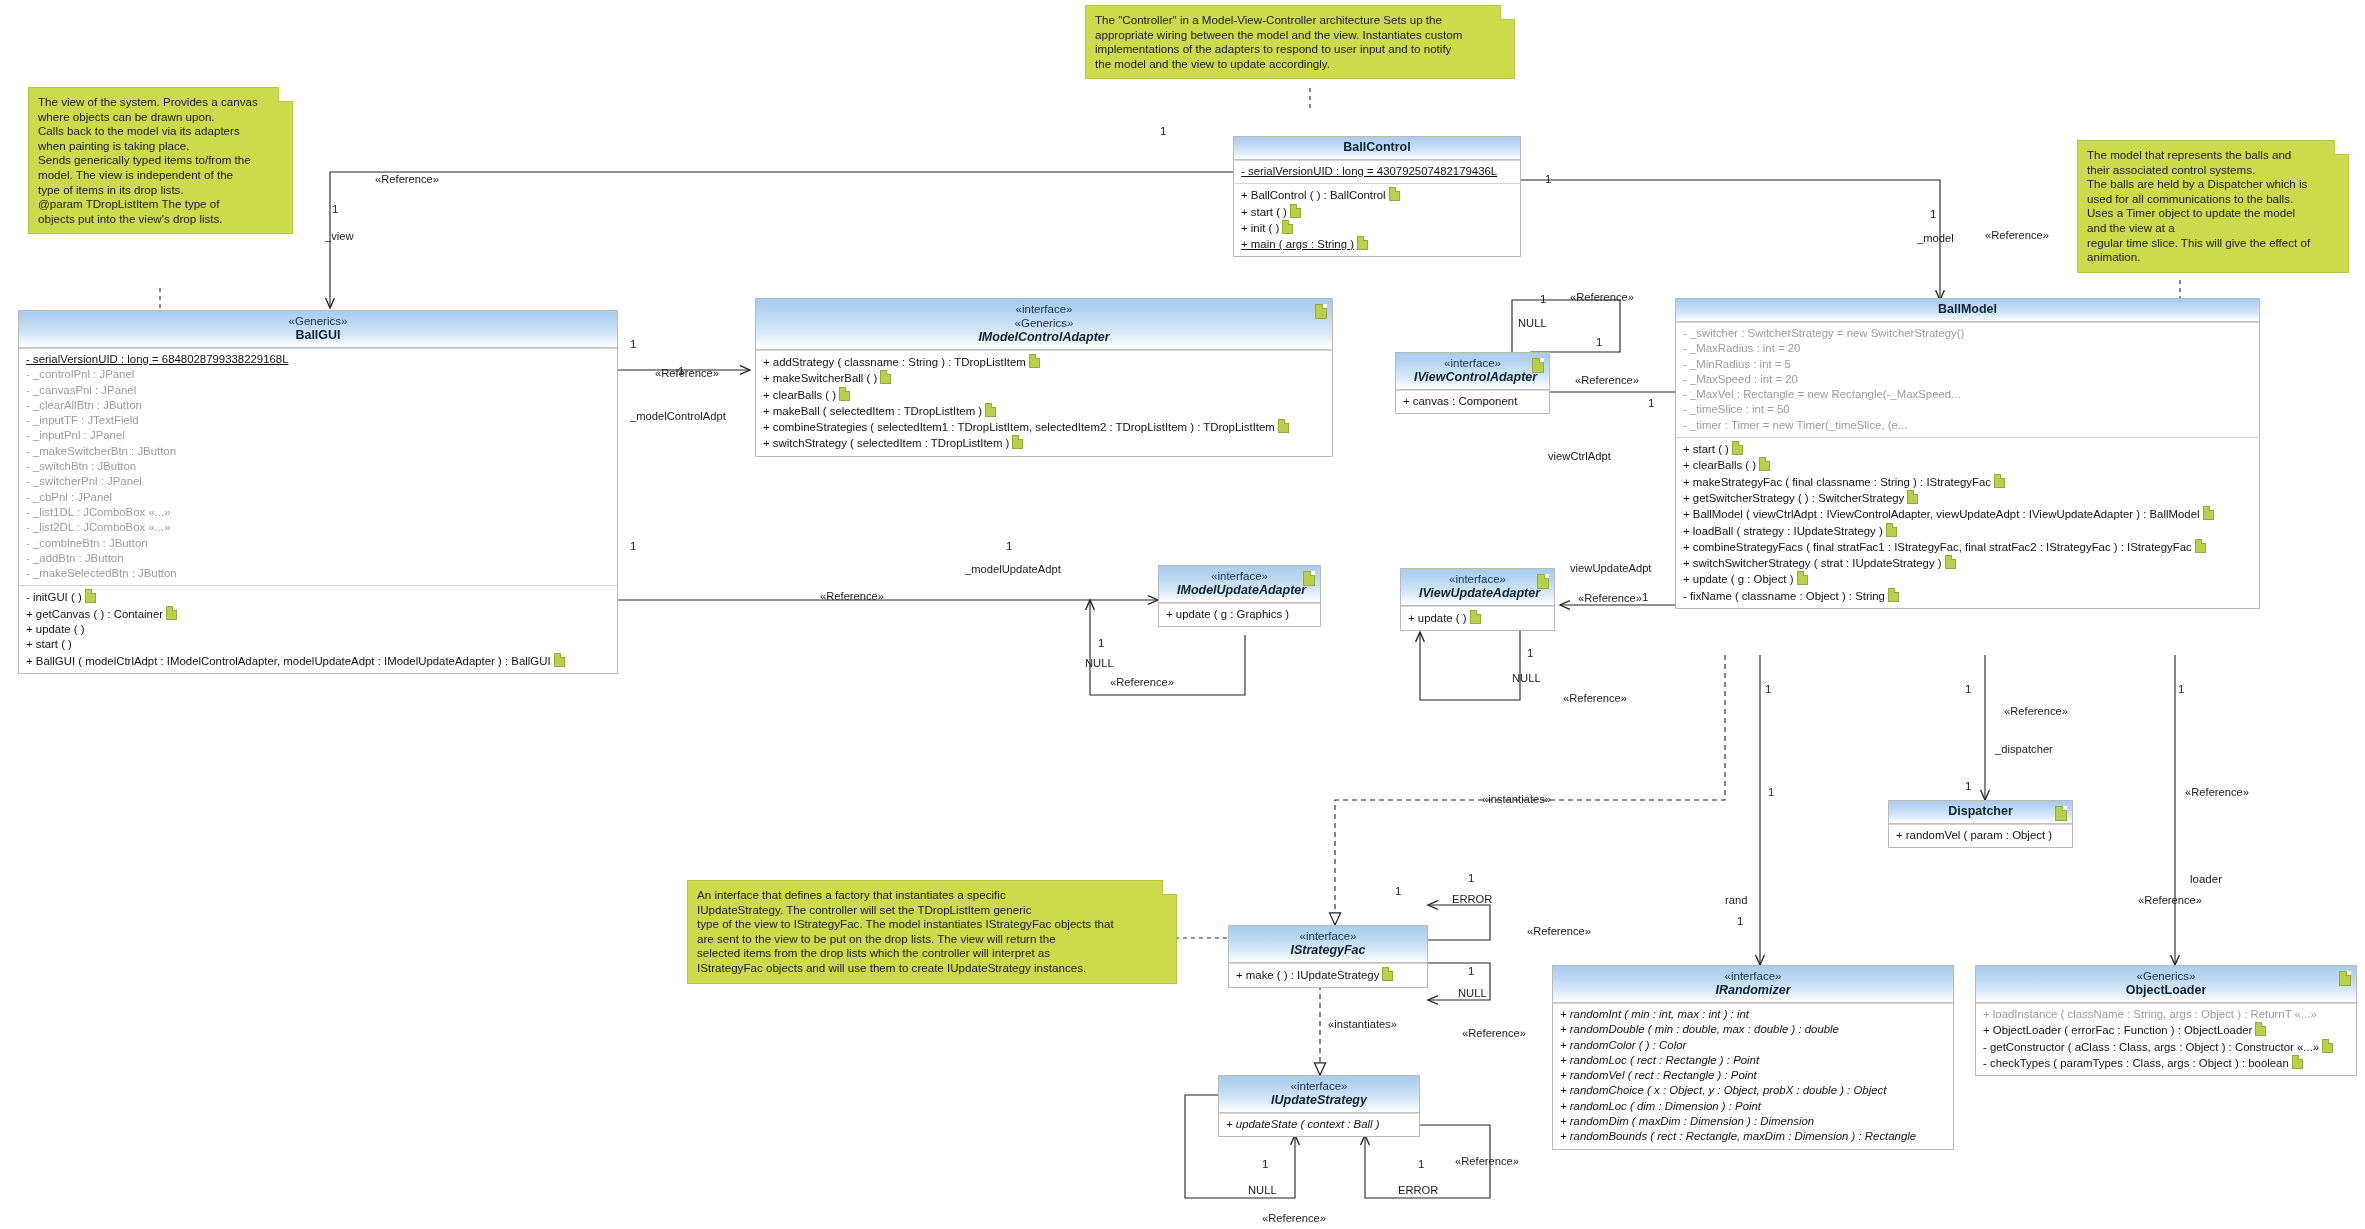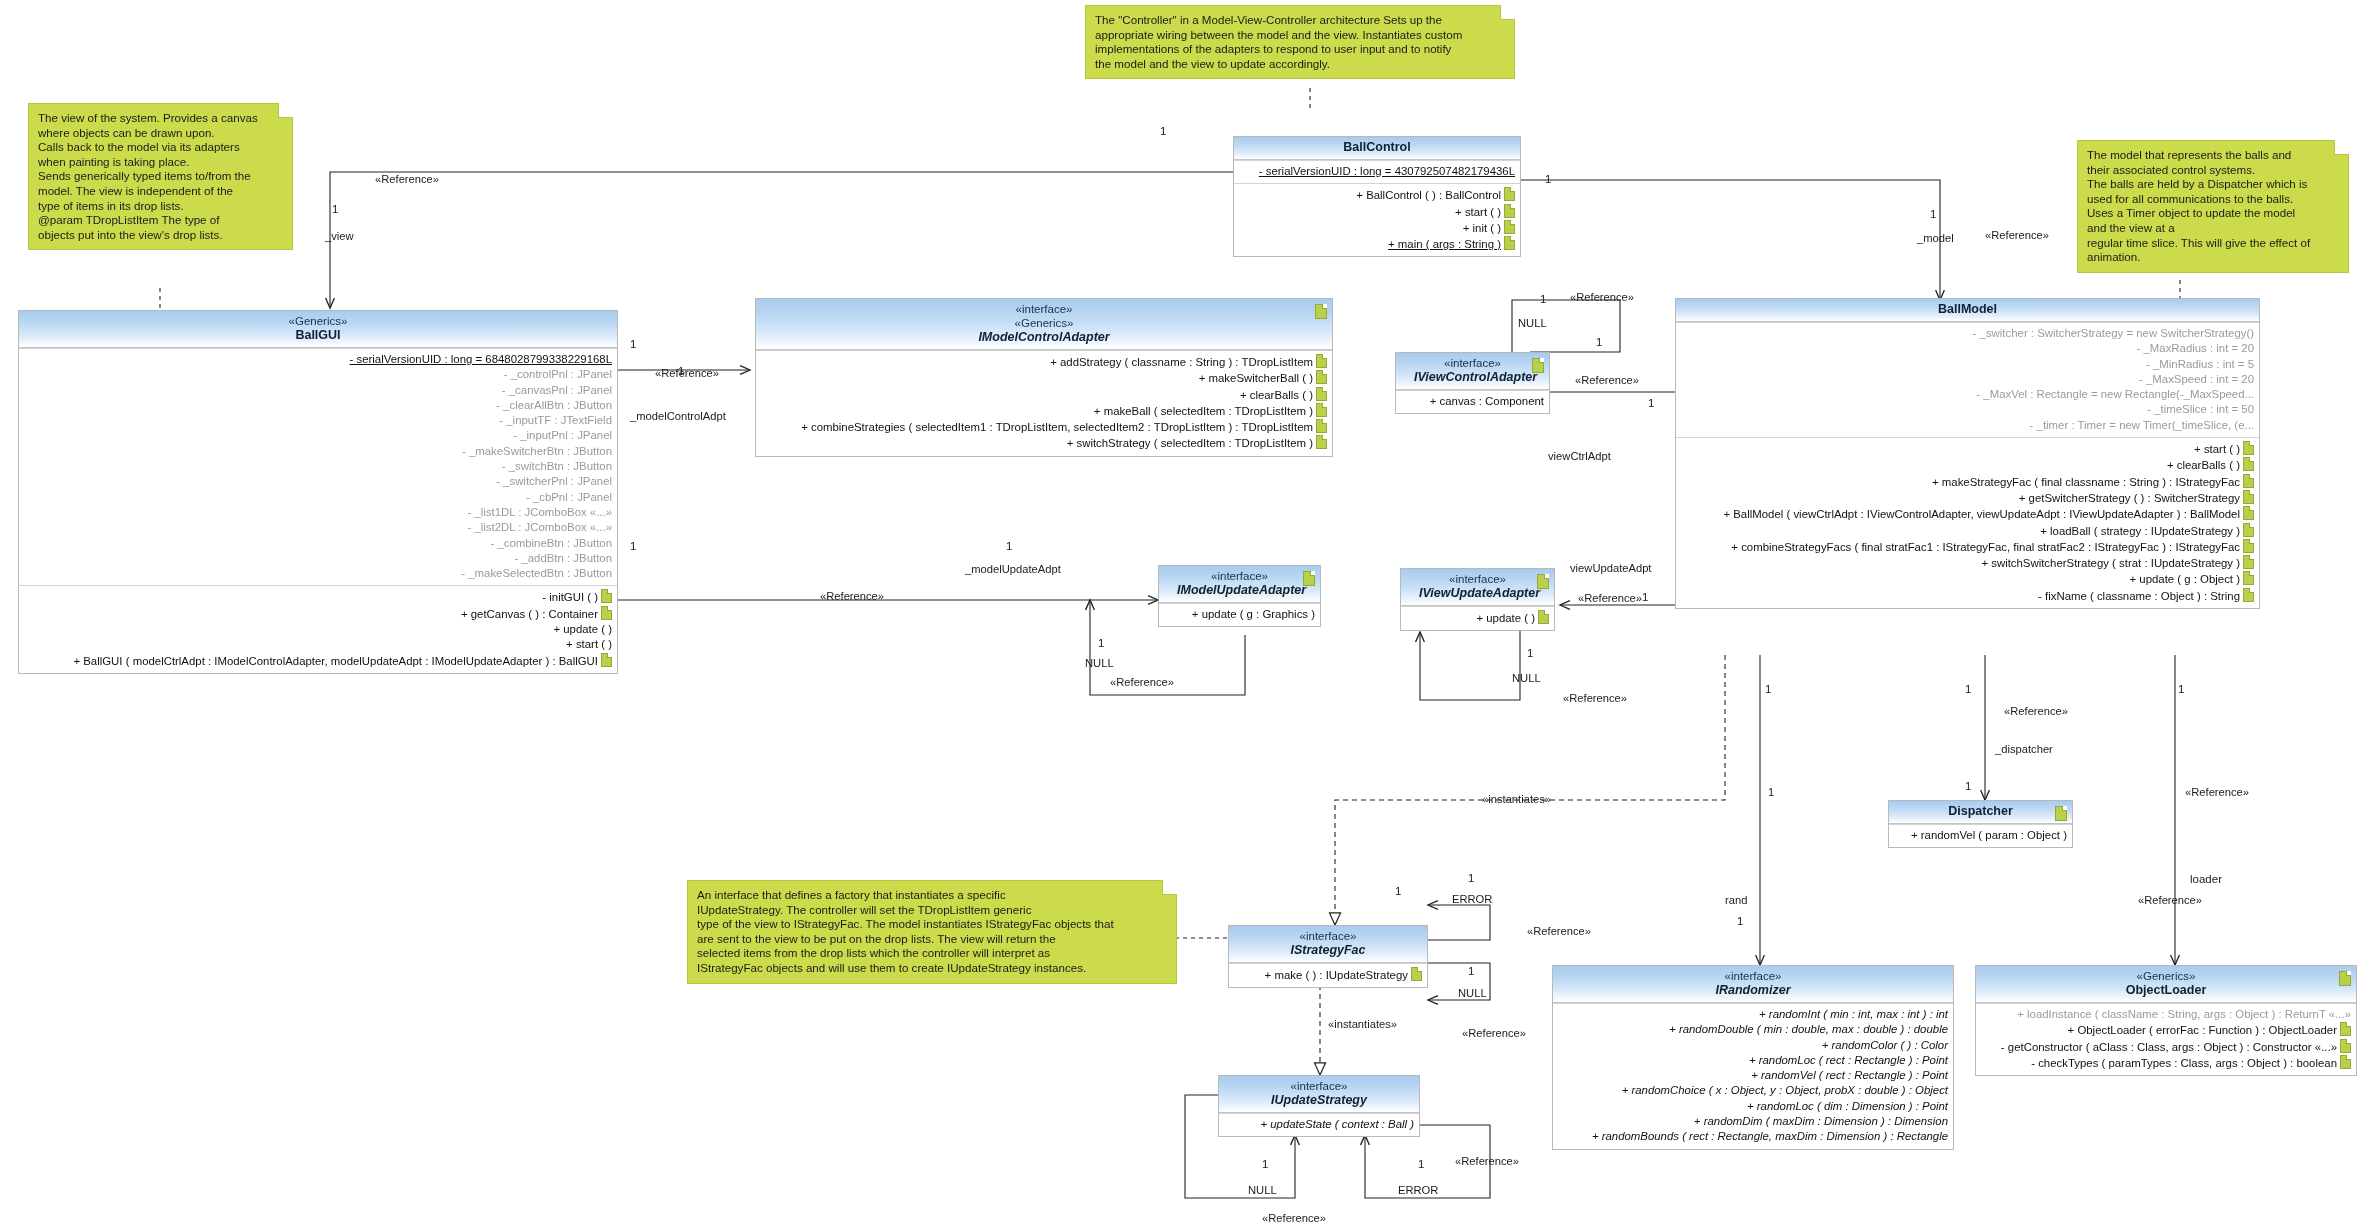--- a/index.html
+++ b/index.html
@@ -25,21 +25,20 @@
     text-align:center;
     padding:3px 18px 4px 18px;
     position:relative;
   }
   .uml .hdr .stereo{font-size:11.5px;line-height:14px;color:#15314f;}
   .uml .hdr .nm{font-size:12.5px;line-height:15px;font-weight:bold;color:#0d2335;}
   .uml .hdr .nm.ital{font-style:italic;}
   .uml .sect{
     padding:3px 5px 4px 5px;
     border-top:1px solid #d3d3d3;
-    text-align:right;
   }
   .uml .sect:first-of-type{border-top:none;}
   .uml .row{
     font-size:11.4px;line-height:15.3px;white-space:nowrap;
     color:#111;
     padding-left:2px;
   }
   .uml .row.dim{color:#9a9a9a;}
   .uml .row.stat{text-decoration:underline;}
   .uml .row.ital{font-style:italic;}
@@ -138,21 +137,21 @@
 
       <path d="M1428,940 L1490,940 L1490,905 L1428,905" marker-end="url(#openArrow)"></path>
       <path d="M1428,963 L1490,963 L1490,1000 L1428,1000" marker-end="url(#openArrow)"></path>
 
       <path d="M1218,1095 L1185,1095 L1185,1198 L1295,1198 L1295,1135" marker-end="url(#openArrow)"></path>
 
       <path d="M1420,1125 L1490,1125 L1490,1198 L1365,1198 L1365,1135" marker-end="url(#openArrow)"></path>
     </g>
   </svg>
 
-  <div class="note" style="left:28px;top:103px;width:265px;">The view of the system.  Provides a canvas
+  <div class="note" style="left:28px;top:87px;width:265px;">The view of the system.  Provides a canvas
 where objects can be drawn upon.
 Calls back to the model via its adapters
 when painting is taking place.
 Sends generically typed items to/from the
 model.  The view is independent of the
 type of items in its drop lists.
 @param TDropListItem  The type of
 objects put into the view's drop lists.<span class="fold"></span></div>
 
   <div class="note" style="left:1085px;top:5px;width:430px;">The "Controller" in a Model-View-Controller architecture Sets up the

